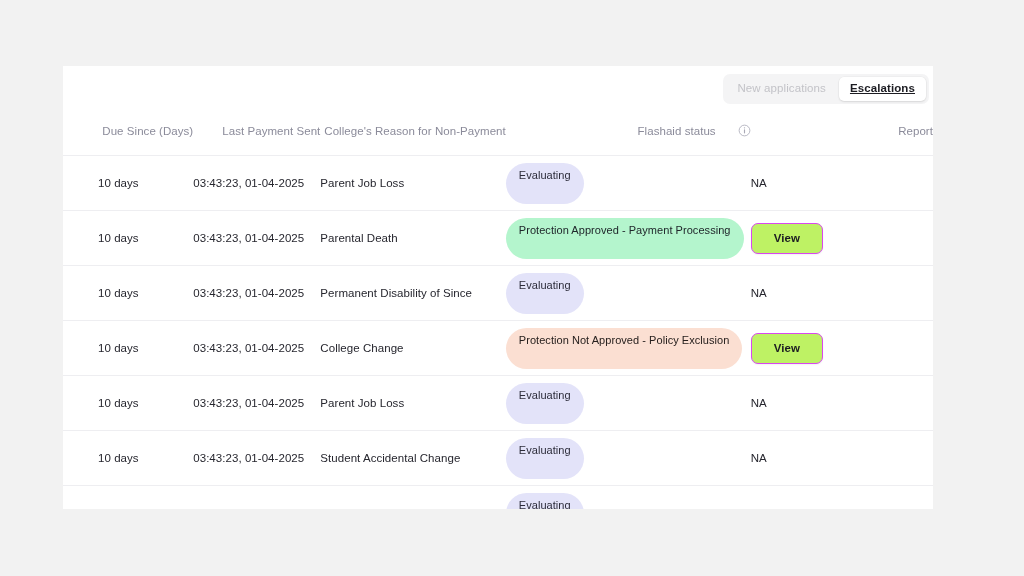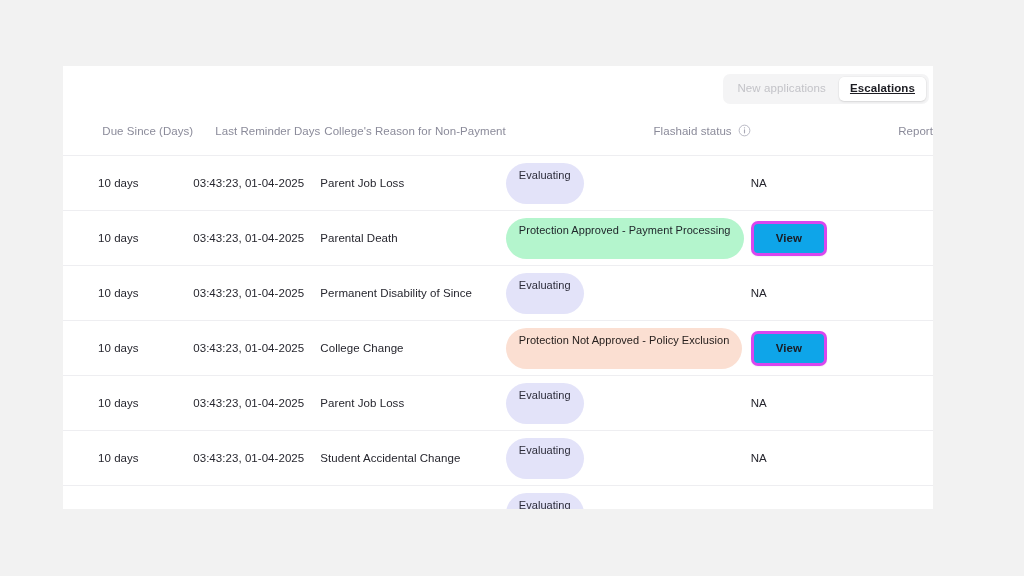--- a/index.html
+++ b/index.html
@@ -96,21 +96,21 @@
   
   .col-due      { width: 125px; padding-left: 35px !important; }
   .col-reminder { width: 122px; }
   .col-reason   { width: 178px; }
   .col-status   { width: 235px; }
   .col-report   { width: 175px; }
 
   .th-status-inner {
     display: inline-flex;
     align-items: center;
-    gap: 6px;
+    gap: 22px;
   }
   .info-icon {
     display: inline-flex;
     width: 13px;
     height: 13px;
   }
 
   
   .badge {
     display: inline-block;
@@ -133,22 +133,22 @@
     background: #fbdfd2;
     color: #27201e;
   }
 
   
   .view-btn {
     display: inline-block;
     font-size: 11.5px;
     font-weight: bold;
     color: #1c1c22;
-    background: #0ea5e9;
-    border: 3px solid #d946ef;
+    background: #bef264;
+    border: 1px solid #d946ef;
     border-radius: 7px;
     padding: 8px 22px 9px 22px;
     box-shadow: 0 1px 1.5px rgba(0,0,0,0.05);
     cursor: pointer;
     user-select: none;
     letter-spacing: 0.1px;
   }
   .na-text { color: #26262e; }
 </style>
 </head>
@@ -174,21 +174,21 @@
         <col class="col-reason">
         <col class="col-status">
         <col class="col-report">
       </colgroup>
       <thead>
         <tr class="head-row">
           <th class="col-due">
             <span>Due Since (Days)</span>
           </th>
           <th>
-            <span>Last Reminder Days</span>
+            <span>Last Payment Sent</span>
           </th>
           <th>
             <span>College's Reason for Non-Payment</span>
           </th>
           <th>
             <span class="th-status-inner">
               <span>Flashaid status</span>
               <span class="info-icon">
                 <svg viewBox="0 0 16 16" width="13" height="13" aria-hidden="true">
                   <circle cx="8" cy="8" r="6.6" fill="none" stroke="#a9a9b6" stroke-width="1"></circle>

